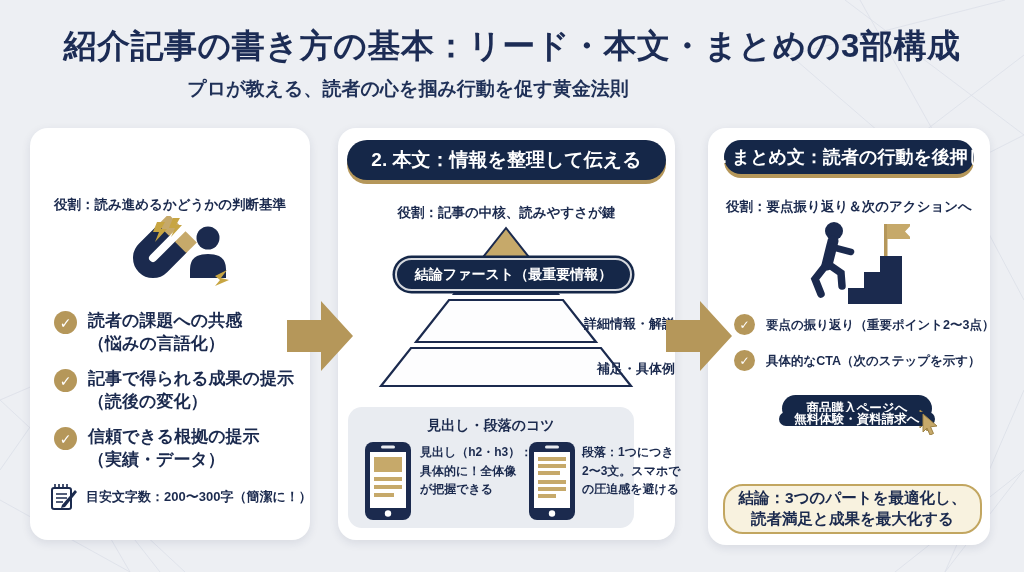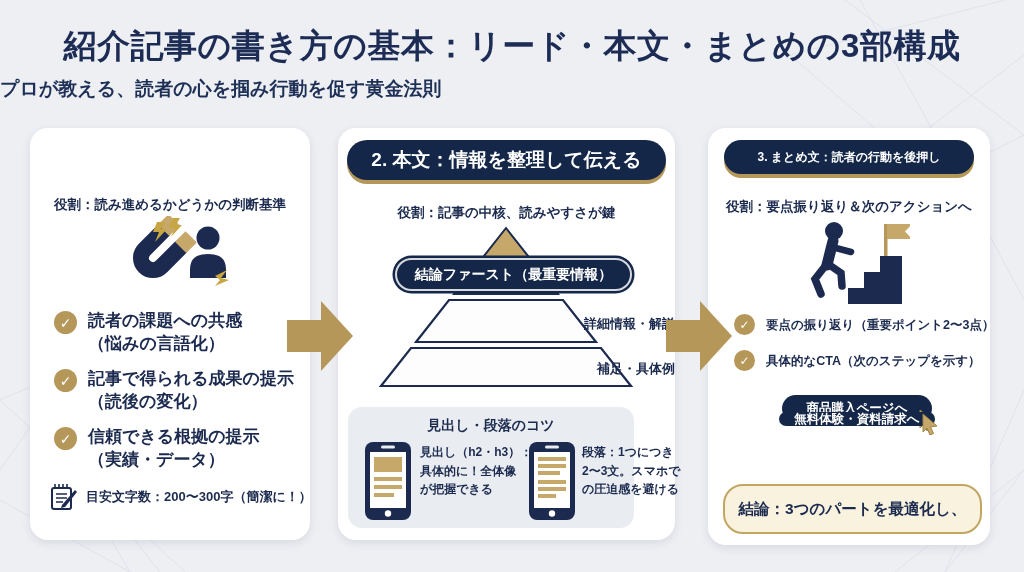--- a/index.html
+++ b/index.html
@@ -20,38 +20,38 @@
     color:var(--navy);
   }
   .bg-pattern{position:absolute;inset:0;z-index:0;}
   .title{
     position:absolute;top:24px;left:0;width:1024px;
     text-align:center;font-size:33px;font-weight:800;
     color:#1c2c55;letter-spacing:.5px;z-index:2;
   }
   .subtitle{
     position:absolute;top:76px;left:0;width:816px;
-    text-align:left;font-size:19px;font-weight:700;
+    text-align:center;font-size:19px;font-weight:700;
     color:#1f3057;z-index:2;
   }
   .card{
     position:absolute;background:#fff;border-radius:18px;
     box-shadow:0 3px 10px rgba(25,40,80,.10);z-index:1;
   }
   .card1{left:30px;top:128px;width:280px;height:412px;}
   .card2{left:338px;top:128px;width:337px;height:412px;}
   .card3{left:708px;top:128px;width:282px;height:417px;}
   .pill{
     position:absolute;background:var(--navy-deep);color:#fff;
     border-radius:999px;display:flex;align-items:center;justify-content:center;
     font-weight:700;box-shadow:0 4px 0 var(--gold);white-space:nowrap;
   }
   .pill1{left:15px;top:10px;width:250px;height:35px;font-size:16px;}
   .pill2{left:9px;top:12px;width:319px;height:40px;font-size:19px;}
-  .pill3{left:16px;top:12px;width:250px;height:34px;font-size:12px;}
+  .pill3{left:16px;top:12px;width:250px;height:34px;font-size:18px;}
   .role{
     position:absolute;left:0;width:100%;text-align:center;
     font-size:13.5px;font-weight:700;color:var(--navy);
   }
   .role1{top:68px;} .role2{top:76px;} .role3{top:70px;}
   .hero-icon{position:absolute;left:50%;transform:translateX(-50%);}
   .checkrow{position:absolute;display:flex;gap:11px;align-items:flex-start;}
   .check-badge{
     flex:0 0 auto;width:23px;height:23px;border-radius:50%;
     background:var(--gold);color:#fff;display:flex;align-items:center;
@@ -252,20 +252,21 @@
   <div class="cta-pill cta2">
     <span>無料体験・資料請求へ</span>
     <svg class="cursor" width="22" height="22" viewBox="0 0 22 22">
       <path d="M3,1 L17,13 L10.5,13.8 L13.5,20.5 L10,22 L7,15 L3,19 Z" fill="#c6a96a" stroke="#9d8244" stroke-width="1"></path>
     </svg>
   </div>
 
 
   <div class="conclusion">
     <div>結論：3つのパートを最適化し、</div>
+    <div>読者満足と成果を最大化する</div>
   </div>
 </section>
 
 <svg class="arrow" style="left:287px;top:301px" width="66" height="70" viewBox="0 0 66 70">
   <polygon points="0,19 34,19 34,0 66,35 34,70 34,51 0,51" fill="#b5975a"></polygon>
 </svg>
 <svg class="arrow" style="left:666px;top:301px" width="66" height="70" viewBox="0 0 66 70">
   <polygon points="0,19 34,19 34,0 66,35 34,70 34,51 0,51" fill="#b5975a"></polygon>
 </svg>
 

